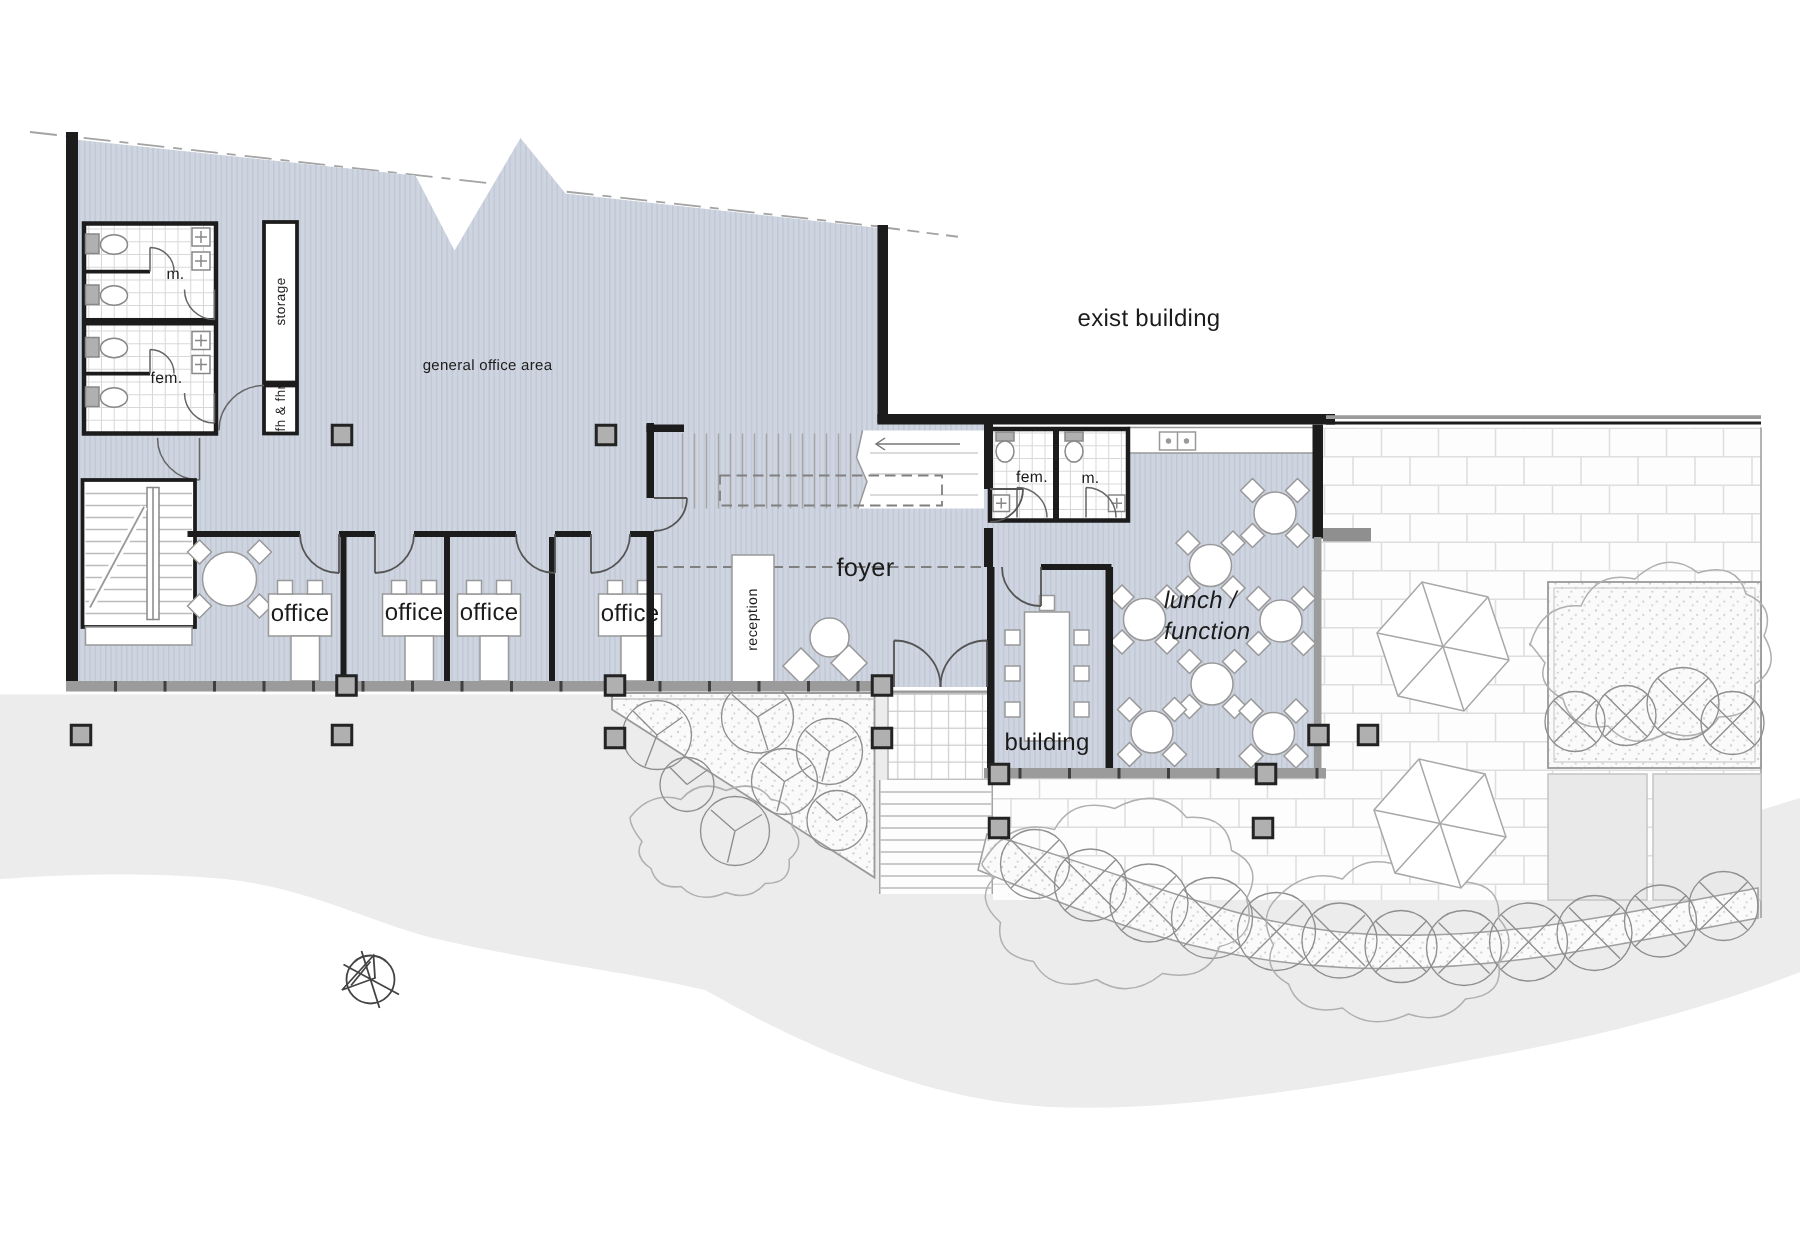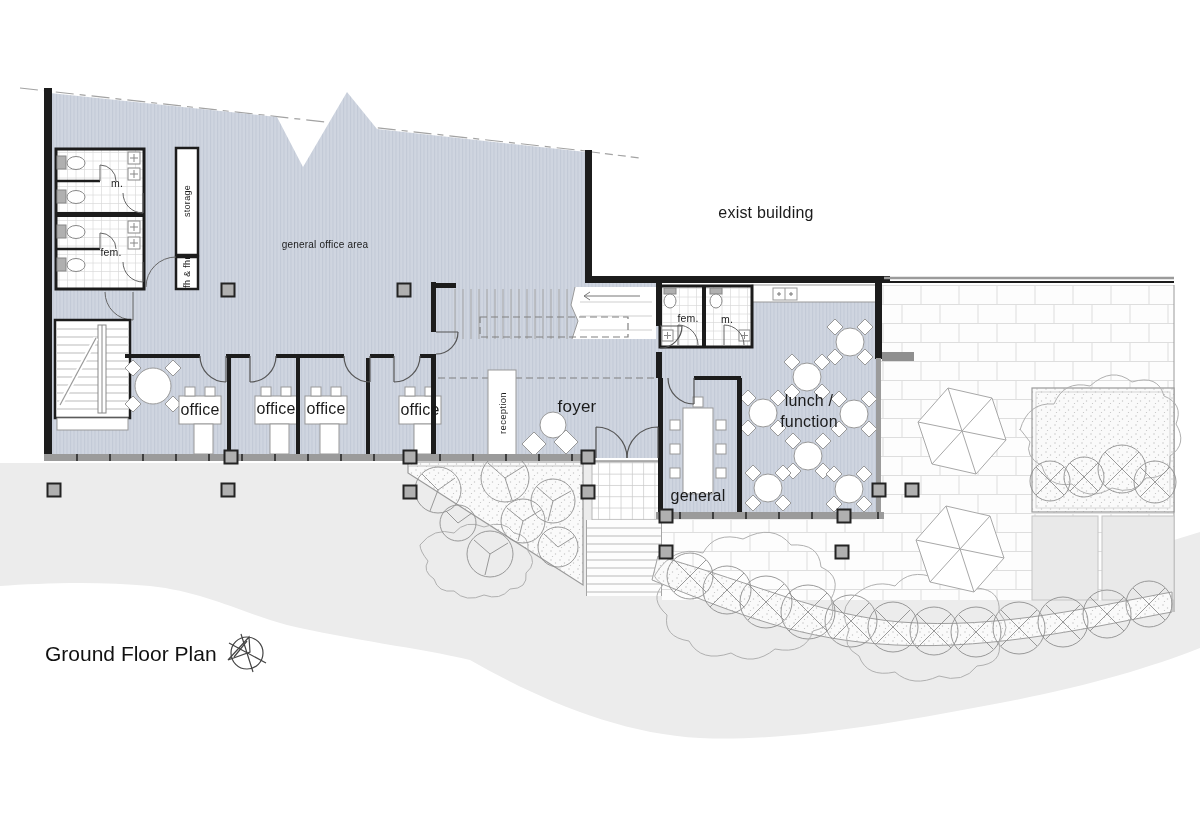--- a/index.html
+++ b/index.html
@@ -10,21 +10,21 @@
   .plan{position:relative;width:1200px;height:828px;background:#fff;overflow:hidden;
         font-family:"Liberation Sans", sans-serif;color:var(--ink);}
   svg{position:absolute;left:0;top:0;}
   .lbl{position:absolute;transform:translate(-50%,-50%);white-space:nowrap;
        font-size:16px;color:var(--ink);letter-spacing:.2px;}
   .lbl.v{transform:translate(-50%,-50%) rotate(-90deg);}
   .lbl.big{font-size:17px;}
   .lbl.mid{font-size:10px;}
   .lbl.sm{font-size:10.5px;}
   .lbl.xs{font-size:9px;letter-spacing:.3px;}
-  .lbl.wrap{white-space:normal;width:66px;text-align:center;line-height:1.3;}
+  .lbl.wrap{white-space:normal;width:66px;line-height:1.3;font-style:italic;}
   .title{position:absolute;left:45px;top:642px;font-size:21px;color:#111;}
 </style>
 </head>
 <body>
 
 <div class="plan">
 
 <svg width="1200" height="828" viewBox="0 0 1200 828">
   <defs>
     <pattern id="hatch" width="3.5" height="10" patternUnits="userSpaceOnUse">
@@ -391,20 +391,19 @@
   <div class="lbl" style="left:766px;top:213px;">exist building</div>
   <div class="lbl sm" style="left:117px;top:183px;">m.</div>
   <div class="lbl sm" style="left:111px;top:252px;">fem.</div>
   <div class="lbl v xs" style="left:187px;top:201px;">storage</div>
   <div class="lbl v xs" style="left:187px;top:272px;">fh &amp; fhr</div>
   <div class="lbl" style="left:200px;top:410px;">office</div>
   <div class="lbl" style="left:276px;top:409px;">office</div>
   <div class="lbl" style="left:326px;top:409px;">office</div>
   <div class="lbl" style="left:420px;top:410px;">office</div>
   <div class="lbl v xs" style="left:502px;top:413px;font-size:9.5px;">reception</div>
-  <div class="lbl big" style="left:577px;top:379px;margin-top:28px;">foyer</div>
+  <div class="lbl big" style="left:577px;top:379px;">foyer</div>
   <div class="lbl sm" style="left:688px;top:318px;">fem.</div>
   <div class="lbl sm" style="left:727px;top:319px;">m.</div>
   <div class="lbl wrap" style="left:809px;top:412px;">lunch / function</div>
-  <div class="lbl" style="left:698px;top:496px;">general</div>
-  <div class="title">Ground Floor Plan</div>
+  <div class="lbl" style="left:698px;top:496px;">building</div>
 
 </div>
 
 </body></html>

